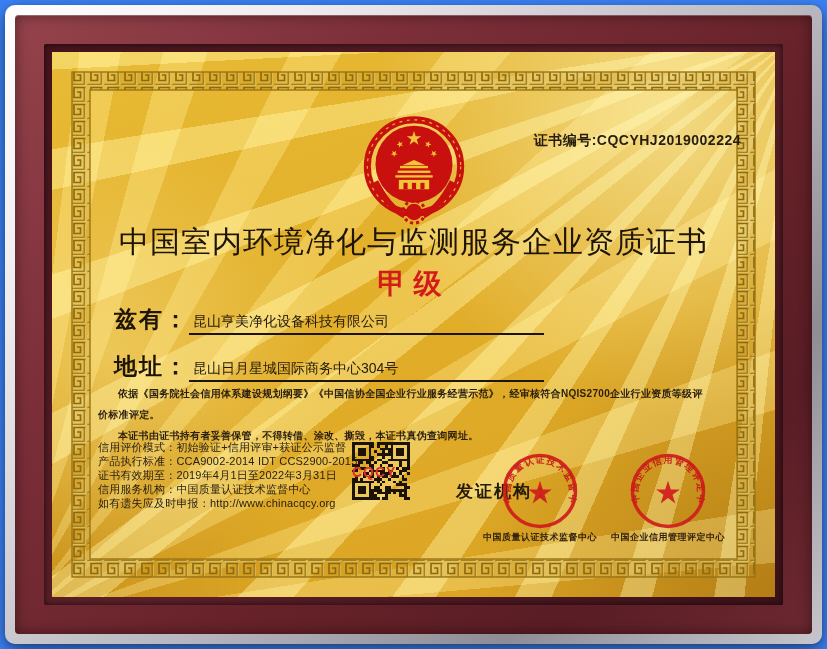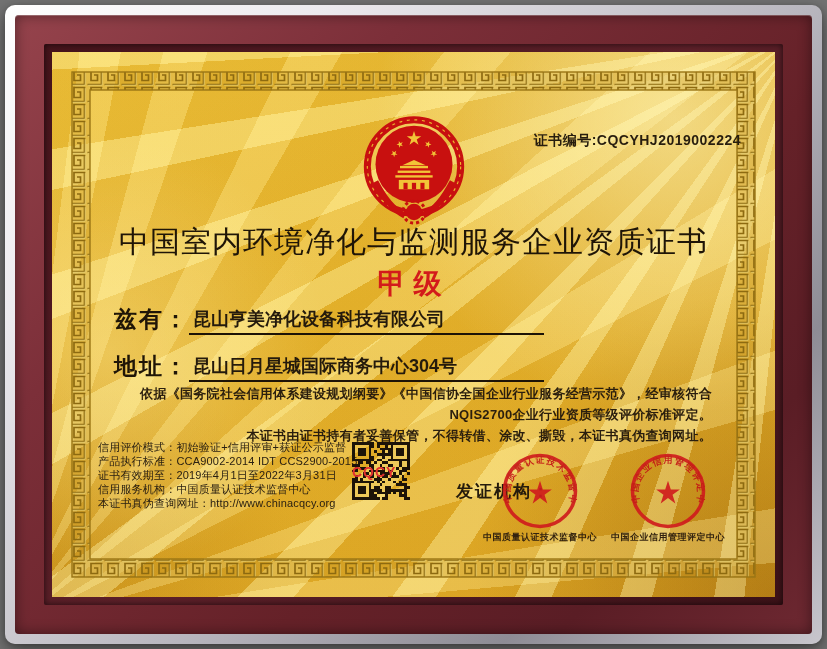--- a/index.html
+++ b/index.html
@@ -1,17 +1,17 @@
 <!DOCTYPE html>
 <html><head>
 <meta charset="utf-8">
 <style>
   html,body{margin:0;padding:0;background:#fff;width:827px;height:649px;overflow:hidden;
     font-family:"Liberation Sans","DejaVu Sans",sans-serif;}
-  .photo{position:relative;width:827px;height:649px;background:#737373;}
+  .photo{position:relative;width:827px;height:649px;background:#3b82f6;}
   
   .frame-outer{position:absolute;inset:5px;border-radius:10px;
     background:linear-gradient(135deg,#ffffff 0%,#eceaee 22%,#b9b7bf 55%,#8e8c95 78%,#c8c6cd 100%);
     box-shadow:0 8px 22px rgba(0,0,0,.38),0 2px 6px rgba(0,0,0,.25);}
   .frame-wood{position:absolute;inset:15px;border-radius:4px;
     background:linear-gradient(135deg,#95434c 0%,#7c2f39 28%,#652128 62%,#5a1d25 82%,#6d2831 100%);
     box-shadow:inset 0 1px 0 rgba(255,255,255,.25),inset 0 0 14px rgba(0,0,0,.45);}
   .frame-lip{position:absolute;inset:44px;border-radius:2px;
     background:linear-gradient(135deg,#45141b 0%,#5d2029 50%,#3c1218 100%);
     box-shadow:inset 0 0 6px rgba(0,0,0,.65);}
@@ -29,25 +29,25 @@
   .cert-number{position:absolute;top:80px;right:34px;font-size:14px;font-weight:bold;
     color:#271d0e;letter-spacing:.5px;}
   .emblem{position:absolute;top:62px;left:50%;transform:translateX(-50%);}
   .title{position:absolute;top:170px;left:0;width:100%;text-align:center;font-size:30px;
     font-weight:normal;color:#1f1507;letter-spacing:1px;}
   .grade{position:absolute;top:213px;left:0;width:100%;text-align:center;font-size:28px;
     font-weight:bold;color:#d31b1b;letter-spacing:8px;}
   .fields{position:absolute;left:62px;top:252px;}
   .frow{display:flex;align-items:flex-end;margin-bottom:16px;}
   .flabel{font-size:23px;font-weight:bold;color:#1f1507;letter-spacing:2px;white-space:nowrap;}
-  .fvalue{font-size:18px;font-weight:bold;color:#241a0c;border-bottom:2px solid #1d1306;
+  .fvalue{font-size:14px;font-weight:normal;color:#241a0c;border-bottom:2px solid #1d1306;
     min-width:345px;padding:0 6px 2px 4px;white-space:nowrap;}
   .clauses{position:absolute;left:46px;top:331px;width:614px;}
-  .clauses p{margin:0;text-indent:2em;font-size:13px;line-height:21px;font-weight:bold;
-    color:#2a1e0e;letter-spacing:.3px;text-align:right;}
+  .clauses p{margin:0;text-indent:2em;font-size:10px;line-height:21px;font-weight:bold;
+    color:#2a1e0e;letter-spacing:.3px;}
   .info{position:absolute;left:46px;top:388px;}
   .info div{font-size:11px;line-height:14px;font-weight:normal;color:#2a2012;letter-spacing:.2px;}
   .qr{position:absolute;left:300px;top:390px;width:58px;height:58px;}
   .qr-grid{display:grid;grid-template-columns:repeat(21,1fr);grid-template-rows:repeat(21,1fr);
     width:100%;height:100%;}
   .qr-grid i{display:block;}
   .qr-grid i.d{background:#1c1308;}
   .qr-label{position:absolute;left:0;top:22px;width:100%;text-align:left;font-size:14px;
     font-weight:bold;color:#e23030;letter-spacing:1px;}
   .issuer{position:absolute;left:404px;top:428px;font-size:17px;font-weight:bold;
@@ -132,21 +132,21 @@
     <div class="clauses">
       <p>依据《国务院社会信用体系建设规划纲要》《中国信协全国企业行业服务经营示范》，经审核符合NQIS2700企业行业资质等级评价标准评定。</p>
       <p>本证书由证书持有者妥善保管，不得转借、涂改、撕毁，本证书真伪查询网址。</p>
     </div>
 
     <div class="info">
       <div>信用评价模式：初始验证+信用评审+获证公示监督</div>
       <div>产品执行标准：CCA9002-2014  IDT CCS2900-2015</div>
       <div>证书有效期至：2019年4月1日至2022年3月31日</div>
       <div>信用服务机构：中国质量认证技术监督中心</div>
-      <div>本证书真伪查询网址：http://www.chinacqcy.org</div>
+      <div>如有遗失应及时申报：http://www.chinacqcy.org</div>
     </div>
 
     <div class="qr">
       <div class="qr-grid">
           <i class="d"></i>
           <i class="d"></i>
           <i class="d"></i>
           <i class="d"></i>
           <i class="d"></i>
           <i class="d"></i>

